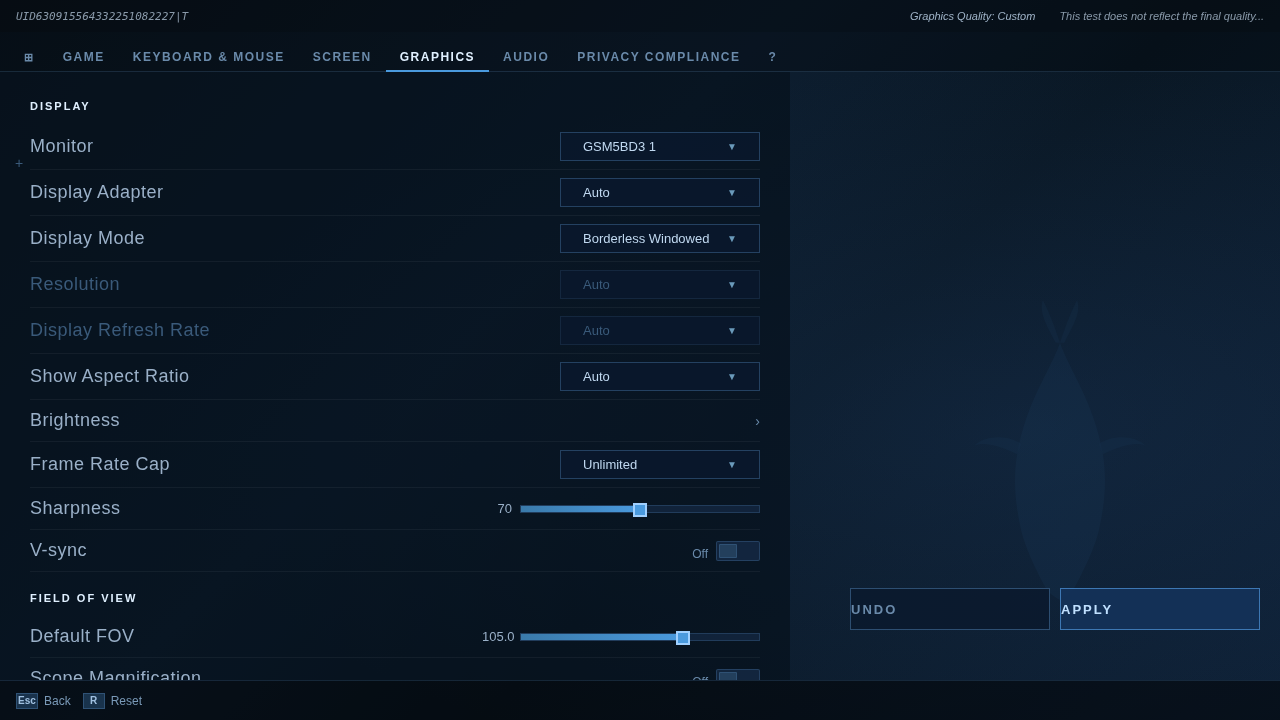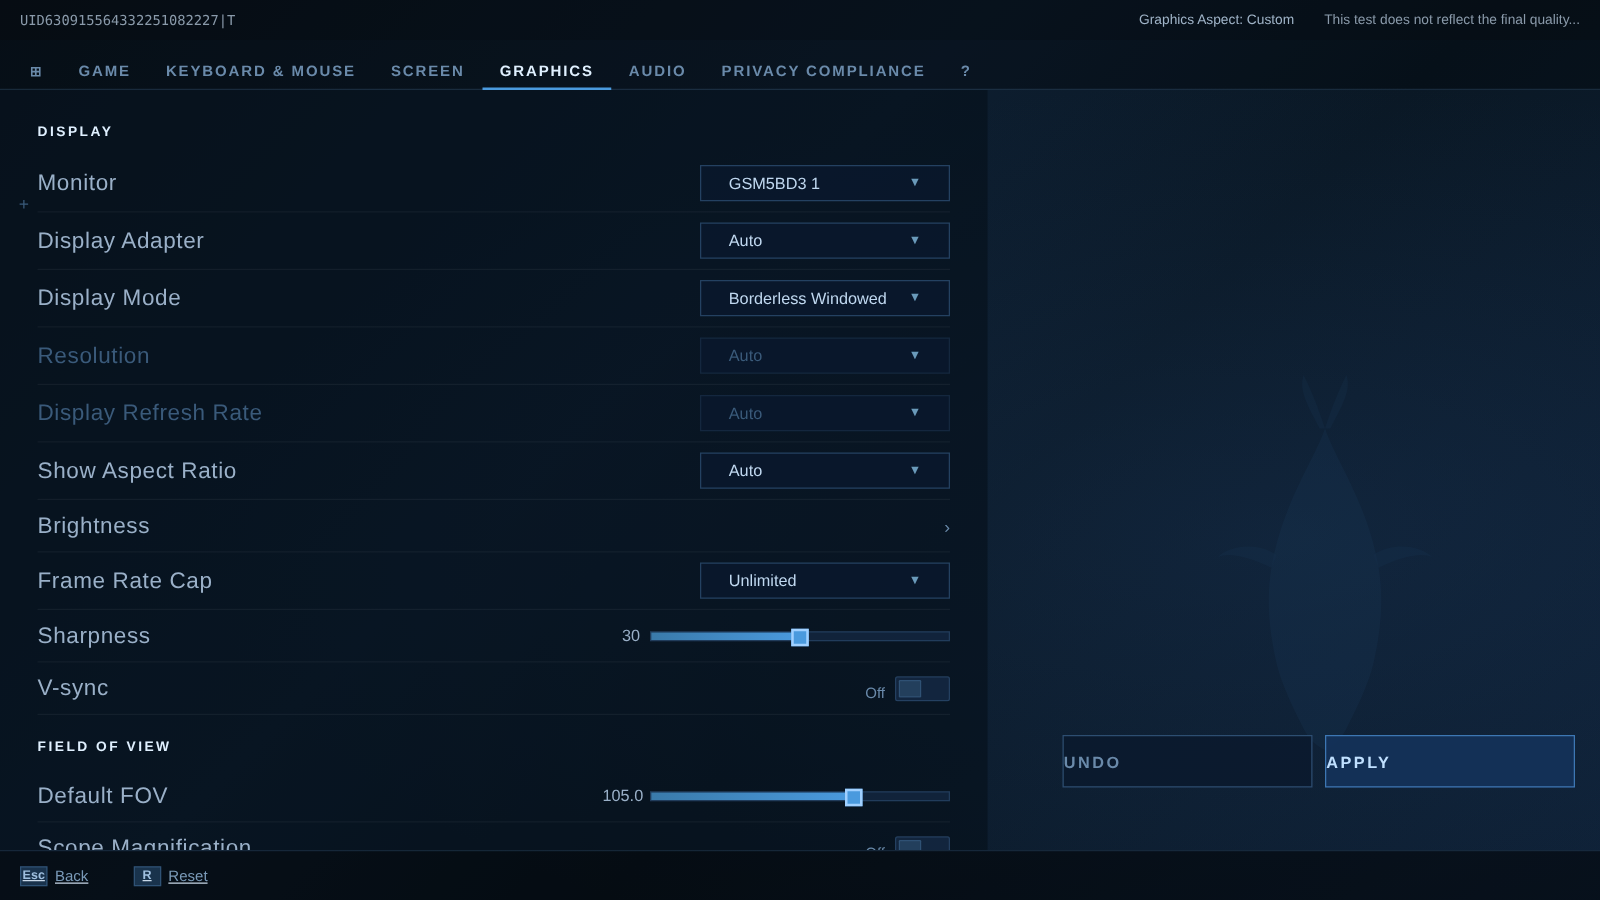--- a/index.html
+++ b/index.html
@@ -46,20 +46,21 @@
       top: 0;
       right: 0;
       left: 0;
       height: 32px;
       display: flex;
       align-items: center;
       justify-content: space-between;
       padding: 0 16px;
       background: rgba(0,0,0,0.4);
       z-index: 10;
+      font-style: italic;
     }
 
     .top-bar-uid {
       font-size: 11px;
       color: #8a9aaa;
       font-family: monospace;
     }
 
     .top-bar-right {
       display: flex;
@@ -301,24 +302,23 @@
     .bottom-bar {
       position: absolute;
       bottom: 0;
       left: 0;
       right: 0;
       height: 40px;
       background: rgba(0,0,0,0.5);
       display: flex;
       align-items: center;
       padding: 0 16px;
-      gap: 36px;
+      gap: 12px;
       z-index: 10;
       border-top: 1px solid rgba(60,100,140,0.3);
-      text-decoration: underline;
     }
 
     .bottom-btn {
       display: flex;
       align-items: center;
       gap: 6px;
       cursor: pointer;
       font-size: 12px;
       color: #7a9ab8;
     }
@@ -391,21 +391,21 @@
   <path d="M100 50 C90 80, 60 120, 50 180 C45 210, 48 240, 55 270 C60 290, 70 310, 80 330 C85 340, 90 345, 100 350 C110 345, 115 340, 120 330 C130 310, 140 290, 145 270 C152 240, 155 210, 150 180 C140 120, 110 80, 100 50Z" fill="#1a3a5a" opacity="0.6"></path>
   <path d="M50 180 C30 170, 10 165, 0 170 C10 160, 35 155, 55 168Z" fill="#1a3a5a" opacity="0.5"></path>
   <path d="M150 180 C170 170, 190 165, 200 170 C190 160, 165 155, 145 168Z" fill="#1a3a5a" opacity="0.5"></path>
   <path d="M95 50 C85 30, 75 15, 80 0 C90 20, 95 35, 100 50Z" fill="#1a3a5a" opacity="0.5"></path>
   <path d="M105 50 C115 30, 125 15, 120 0 C110 20, 105 35, 100 50Z" fill="#1a3a5a" opacity="0.5"></path>
 </svg>
 
 <div class="top-bar">
   <span class="top-bar-uid">UID630915564332251082227|T</span>
   <div class="top-bar-right">
-    <span class="top-bar-quality">Graphics Aspect: Custom</span>
+    <span class="top-bar-quality">Graphics Quality: Custom</span>
     <span class="top-bar-note">This test does not reflect the final quality...</span>
   </div>
 </div>
 
 <div class="nav-tabs">
   <div class="nav-tab">
     <span class="nav-tab-icon">⊞</span>
   </div>
   <div class="nav-tab">
     <span>Game</span>
@@ -511,21 +511,21 @@
           <span>Unlimited</span>
           <span class="dropdown-arrow">▼</span>
         </div>
       </div>
     </div>
 
     <div class="setting-row">
       <span class="setting-label">Sharpness</span>
       <div class="setting-control">
         <div class="slider-container">
-          <span class="slider-value">30</span>
+          <span class="slider-value">70</span>
           <div class="slider-track">
             <div class="slider-fill" style="width: 50%"></div>
             <div class="slider-thumb" style="left: 50%"></div>
           </div>
         </div>
       </div>
     </div>
 
     <div class="setting-row">
       <span class="setting-label">V-sync</span>

